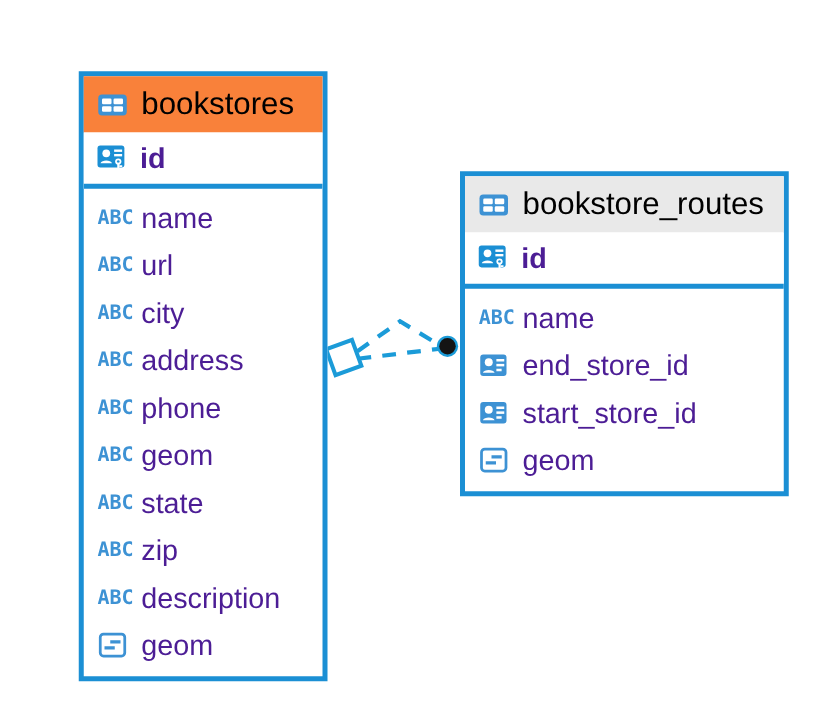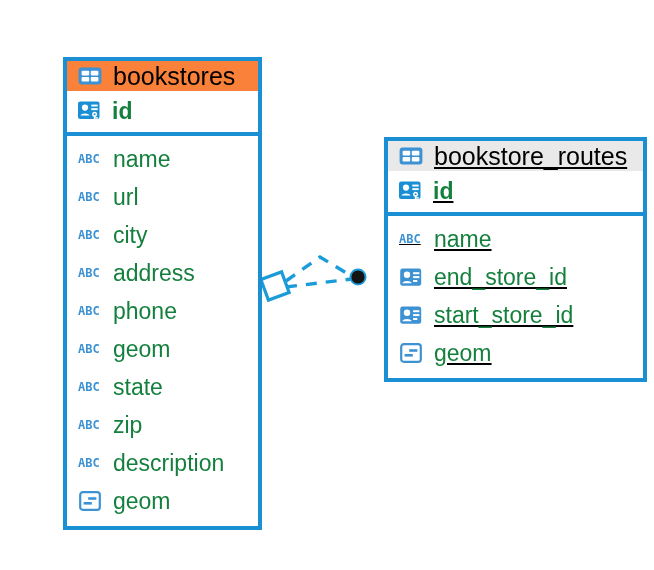--- a/index.html
+++ b/index.html
@@ -13,21 +13,21 @@
   #canvas{position:absolute;inset:0;}
 
   .entity{
     position:absolute;
     box-sizing:border-box;
     border:4px solid #1b8fd4;
     background:#ffffff;
   }
   .entity-header{
     display:flex;align-items:center;
-    height:30px;
+    height:45px;
     padding-left:10px;
     box-sizing:border-box;
     gap:10px;
   }
   .entity-header.accent{background:#f9813a;}
   .entity-header.neutral{background:#e9e9e9;}
   .entity-title{
     font-size:25px;
     color:#000000;
     line-height:1;
@@ -48,30 +48,30 @@
   .fields{padding:4px 0 6px 0;}
   .field-row{
     display:flex;align-items:center;
     height:38px;
     padding-left:11px;
     box-sizing:border-box;
     gap:9px;
   }
   .field-label{
     font-size:23px;
-    color:#15803d;
+    color:#4c1d95;
     line-height:1;
     white-space:nowrap;
   }
 
   .ico{flex:0 0 auto;display:block;}
 
   .abc-ico{
     font-family:"DejaVu Sans Mono",monospace;
-    font-size:12px;
+    font-size:16px;
     font-weight:bold;
     color:#3d92d4;
     letter-spacing:0px;
     width:26px;
     line-height:1;
     flex:0 0 auto;
   }
 
   #connector{position:absolute;left:0;top:0;pointer-events:none;}
 </style>
@@ -176,21 +176,21 @@
           <rect x="2.2" y="2.2" width="19.6" height="17.6" rx="2.6" fill="#ffffff" stroke="#3d92d4" stroke-width="2.2"></rect>
           <rect x="10.2" y="7.2" width="8.2" height="2.6" fill="#3d92d4"></rect>
           <rect x="5.6" y="12" width="8.2" height="2.6" fill="#3d92d4"></rect>
         </svg>
         <span class="field-label">geom</span>
       </div>
 
     </div>
   </div>
 
-  <div class="entity" style="left:384px;top:137px;width:263px;text-decoration:underline;">
+  <div class="entity" style="left:368px;top:137px;width:263px;">
 
     <div class="entity-header neutral">
       <svg class="ico" width="26" height="20" viewBox="0 0 26 20">
         <rect x="1.6" y="1.6" width="22.8" height="16.8" rx="3" fill="#3d92d4"></rect>
         <rect x="4.6" y="4.8" width="7.6" height="4.6" rx="1" fill="#ffffff"></rect>
         <rect x="13.8" y="4.8" width="7.6" height="4.6" rx="1" fill="#ffffff"></rect>
         <rect x="4.6" y="11" width="7.6" height="4.4" rx="1" fill="#ffffff"></rect>
         <rect x="13.8" y="11" width="7.6" height="4.4" rx="1" fill="#ffffff"></rect>
       </svg>
       <span class="entity-title">bookstore_routes</span>

